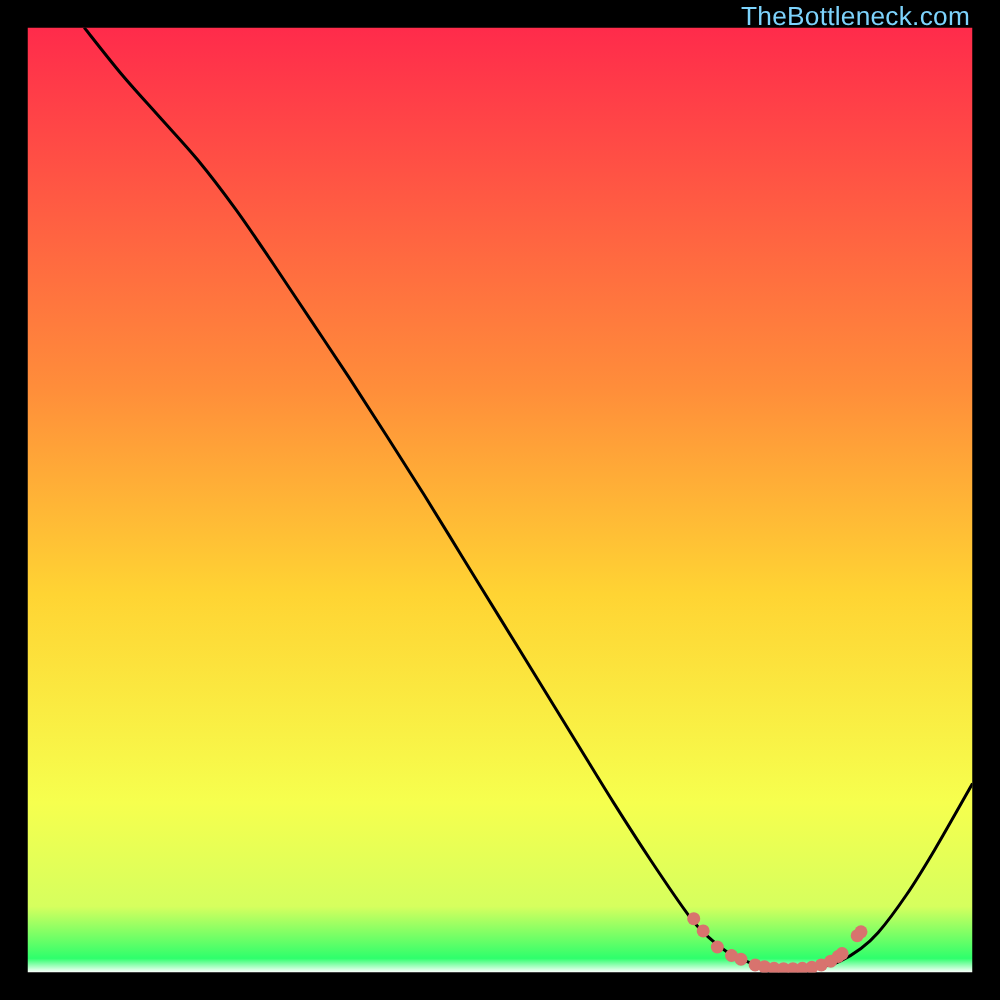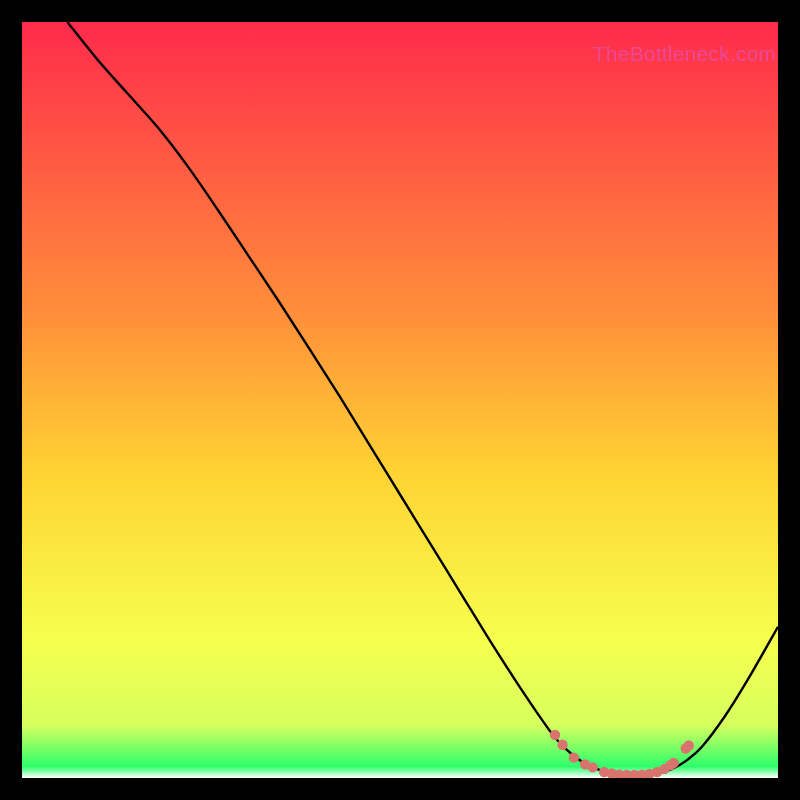--- a/index.html
+++ b/index.html
@@ -23,25 +23,24 @@
     position: absolute;
     left: 0;
     top: 0;
     width: 756px;
     height: 756px;
   }
   .watermark {
     position: absolute;
     top: 2px;
     right: 24px;
-    color: #ec4899;
+    color: #7dd3fc;
     font-size: 21px;
     letter-spacing: 0.2px;
     font-weight: 500;
-    margin-top: 40px;
   }
 </style>
 </head>
 <body>
 
 <div class="frame">
   <svg class="plot" viewBox="0 0 756 756" preserveAspectRatio="none">
     <defs>
       <linearGradient id="bg-grad" x1="0" y1="0" x2="0" y2="1">
 

